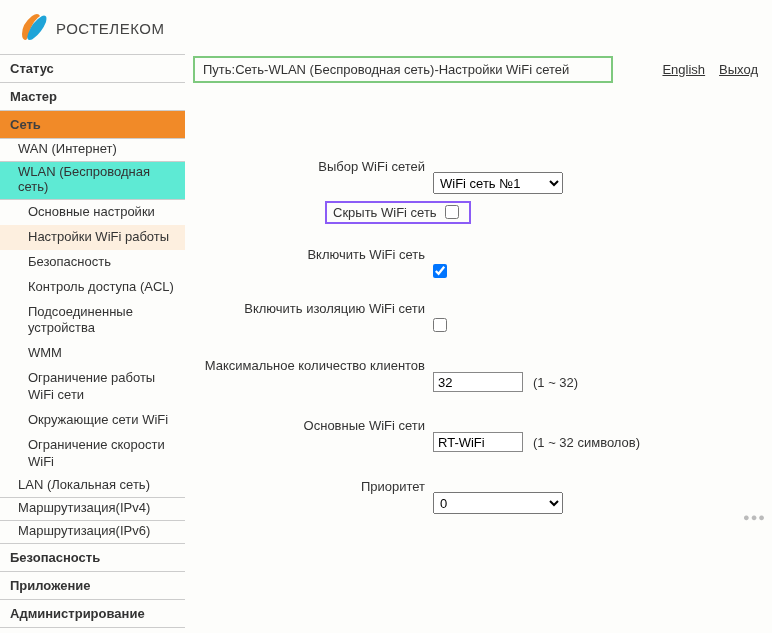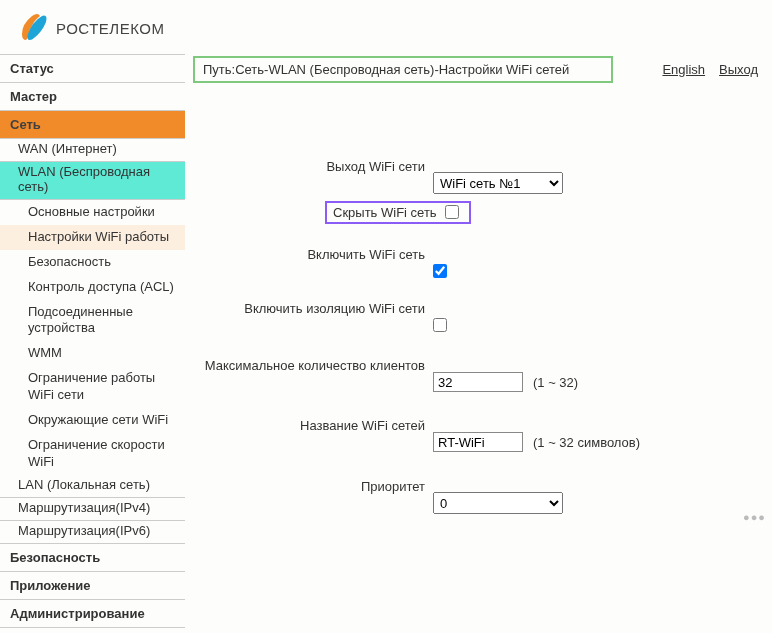--- a/index.html
+++ b/index.html
@@ -78,21 +78,21 @@
       <div class="topbar">
         <div class="breadcrumb">Путь:Сеть-WLAN (Беспроводная сеть)-Настройки WiFi сетей</div>
         <div class="toplinks">
           <a>English</a>
           <a>Выход</a>
         </div>
       </div>
 
       <div class="form">
         <div class="row">
-          <div class="lbl">Выход WiFi сети</div>
+          <div class="lbl">Выбор WiFi сетей</div>
           <div class="ctl">
             <select>
               <option>WiFi сеть №1</option>
             </select>
           </div>
         </div>
 
         <div class="row" style="justify-content: flex-start; padding-left: 115px;">
           <div class="hlrow">
             <div class="lbl">Скрыть WiFi сеть</div>
@@ -116,21 +116,21 @@
 
         <div class="row">
           <div class="lbl">Максимальное количество клиентов</div>
           <div class="ctl">
             <input type="text" value="32" style="">
             <span class="hint">(1 ~ 32)</span>
           </div>
         </div>
 
         <div class="row">
-          <div class="lbl">Название WiFi сетей</div>
+          <div class="lbl">Основные WiFi сети</div>
           <div class="ctl">
             <input type="text" value="RT-WiFi" style="">
             <span class="hint">(1 ~ 32 символов)</span>
           </div>
         </div>
 
         <div class="row">
           <div class="lbl">Приоритет</div>
           <div class="ctl">
             <select>

